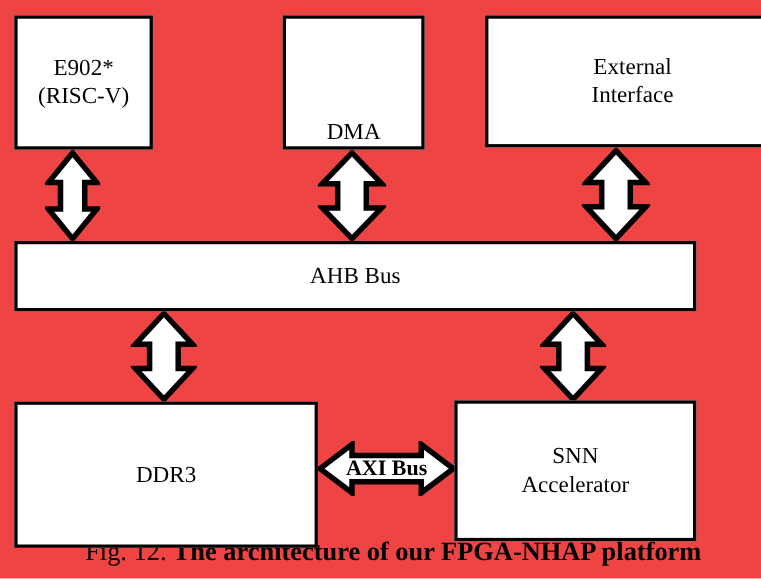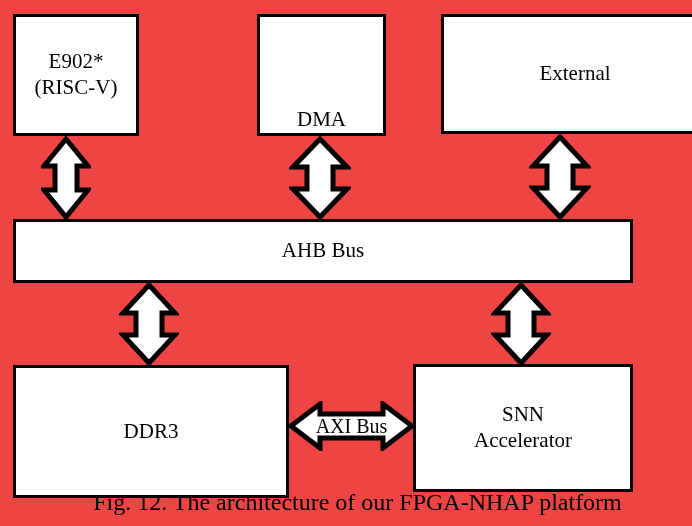--- a/index.html
+++ b/index.html
@@ -83,35 +83,36 @@
     top: 401px;
     width: 127px;
     height: 50px;
     display: flex;
     align-items: center;
     justify-content: center;
     font-size: 20px;
     color: #000000;
     z-index: 4;
     pointer-events: none;
+    font-weight: bold;
   }
 
   
   #caption {
     position: absolute;
     left: 0;
     top: 489px;
     width: 692px;
     text-align: center;
     font-size: 24px;
     color: #000000;
     white-space: nowrap;
   }
   #caption-prefix { font-weight: normal; margin-left: 23px; }
-  #caption-text   { font-weight: normal; }
+  #caption-text   { font-weight: bold; }
 </style>
 </head>
 <body>
 
 <div id="figure-root">
 
   <div class="block" id="block-e902">
     <div>
       <span class="label-line">E902*</span>
       <span class="label-line">(RISC-V)</span>
@@ -120,20 +121,21 @@
 
   <div class="block" id="block-dma">
     <div>
       <span class="label-line">DMA</span>
     </div>
   </div>
 
   <div class="block" id="block-extif">
     <div>
       <span class="label-line">External</span>
+      <span class="label-line">Interface</span>
     </div>
   </div>
 
   <div class="arrow" id="arrow-e902-ahb">
     <svg viewBox="0 0 50 84" width="50" height="84" preserveAspectRatio="none">
       <polygon points="25,3 47,30 36,30 36,54 47,54 25,81 3,54 14,54 14,30 3,30"></polygon>
     </svg>
   </div>
 
   <div class="arrow" id="arrow-dma-ahb">

